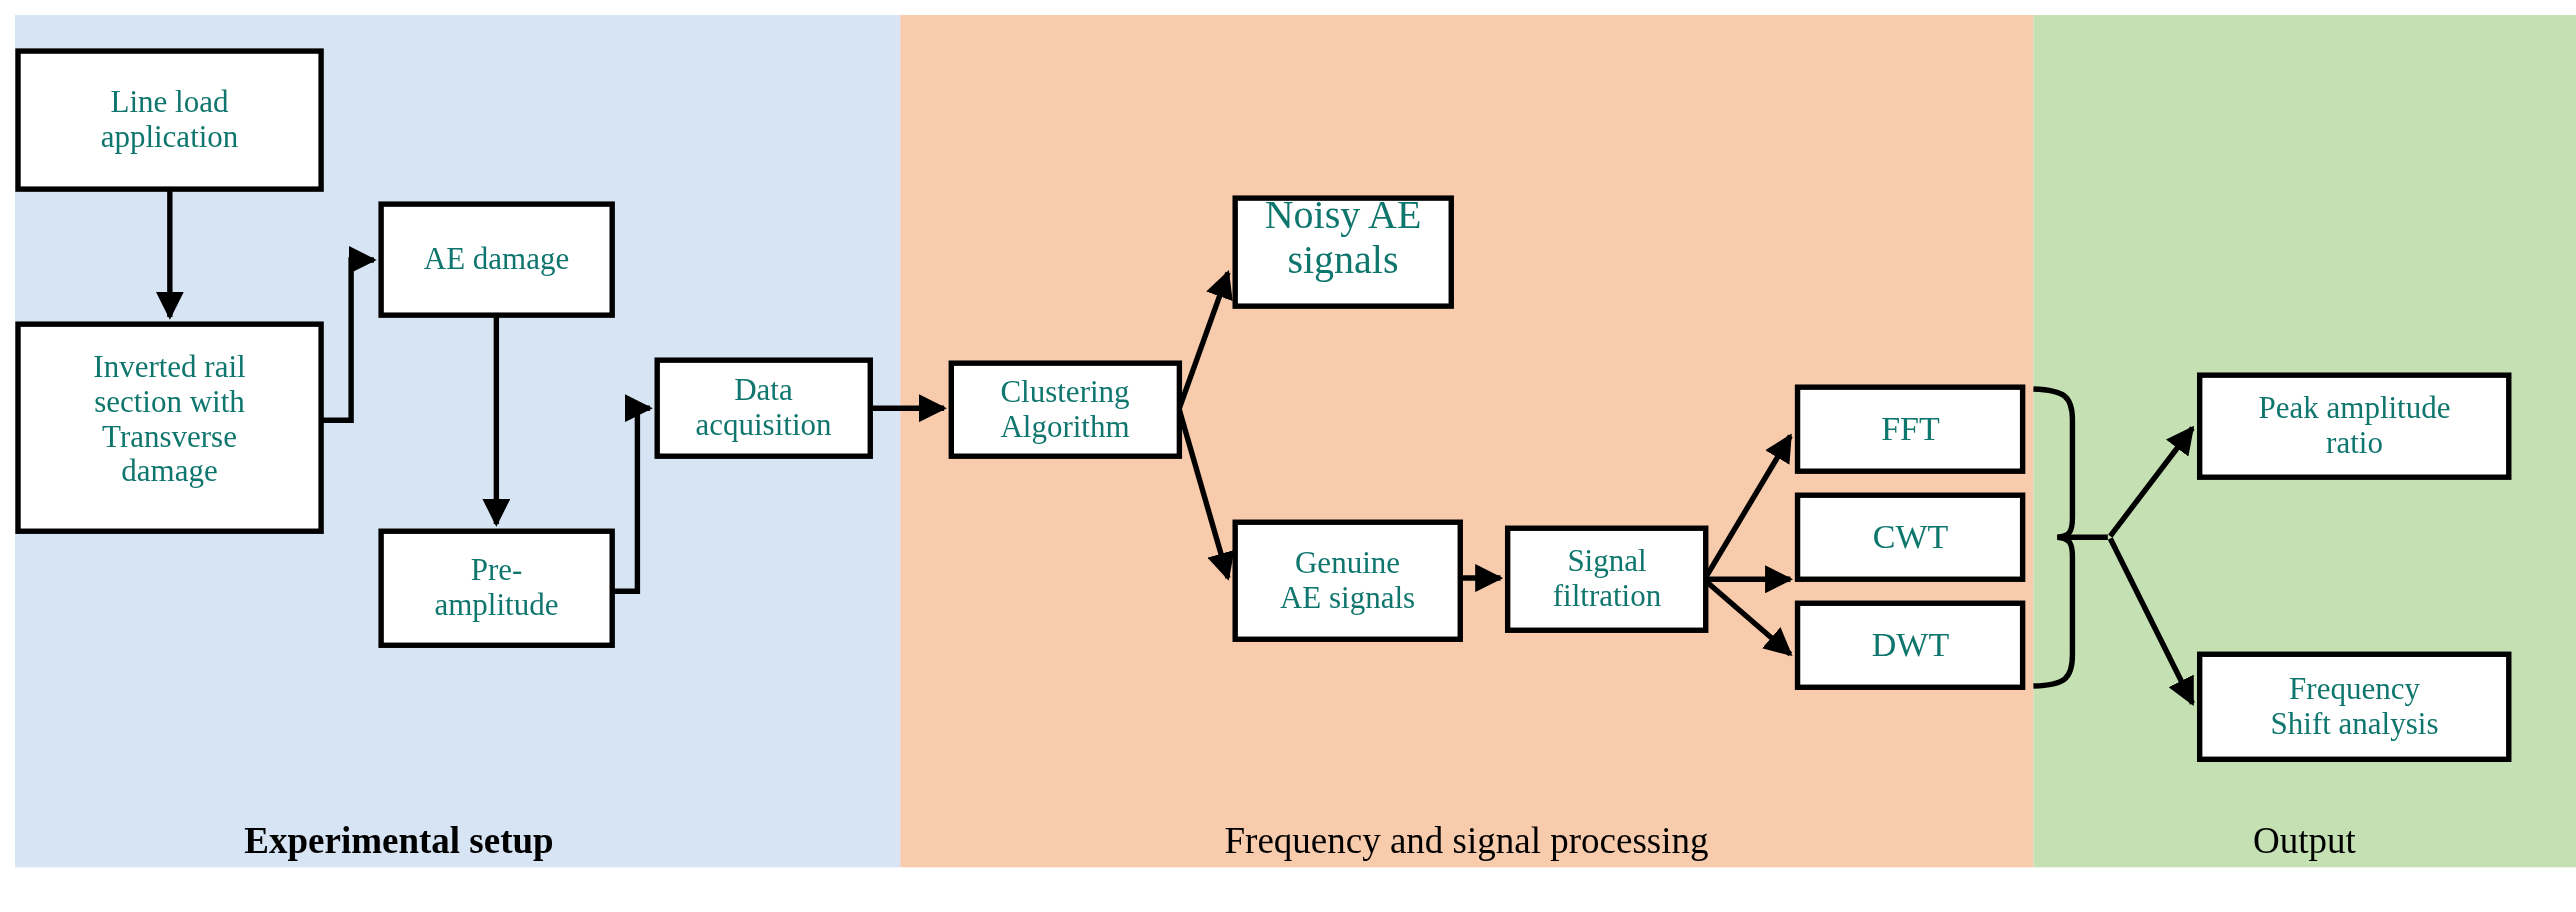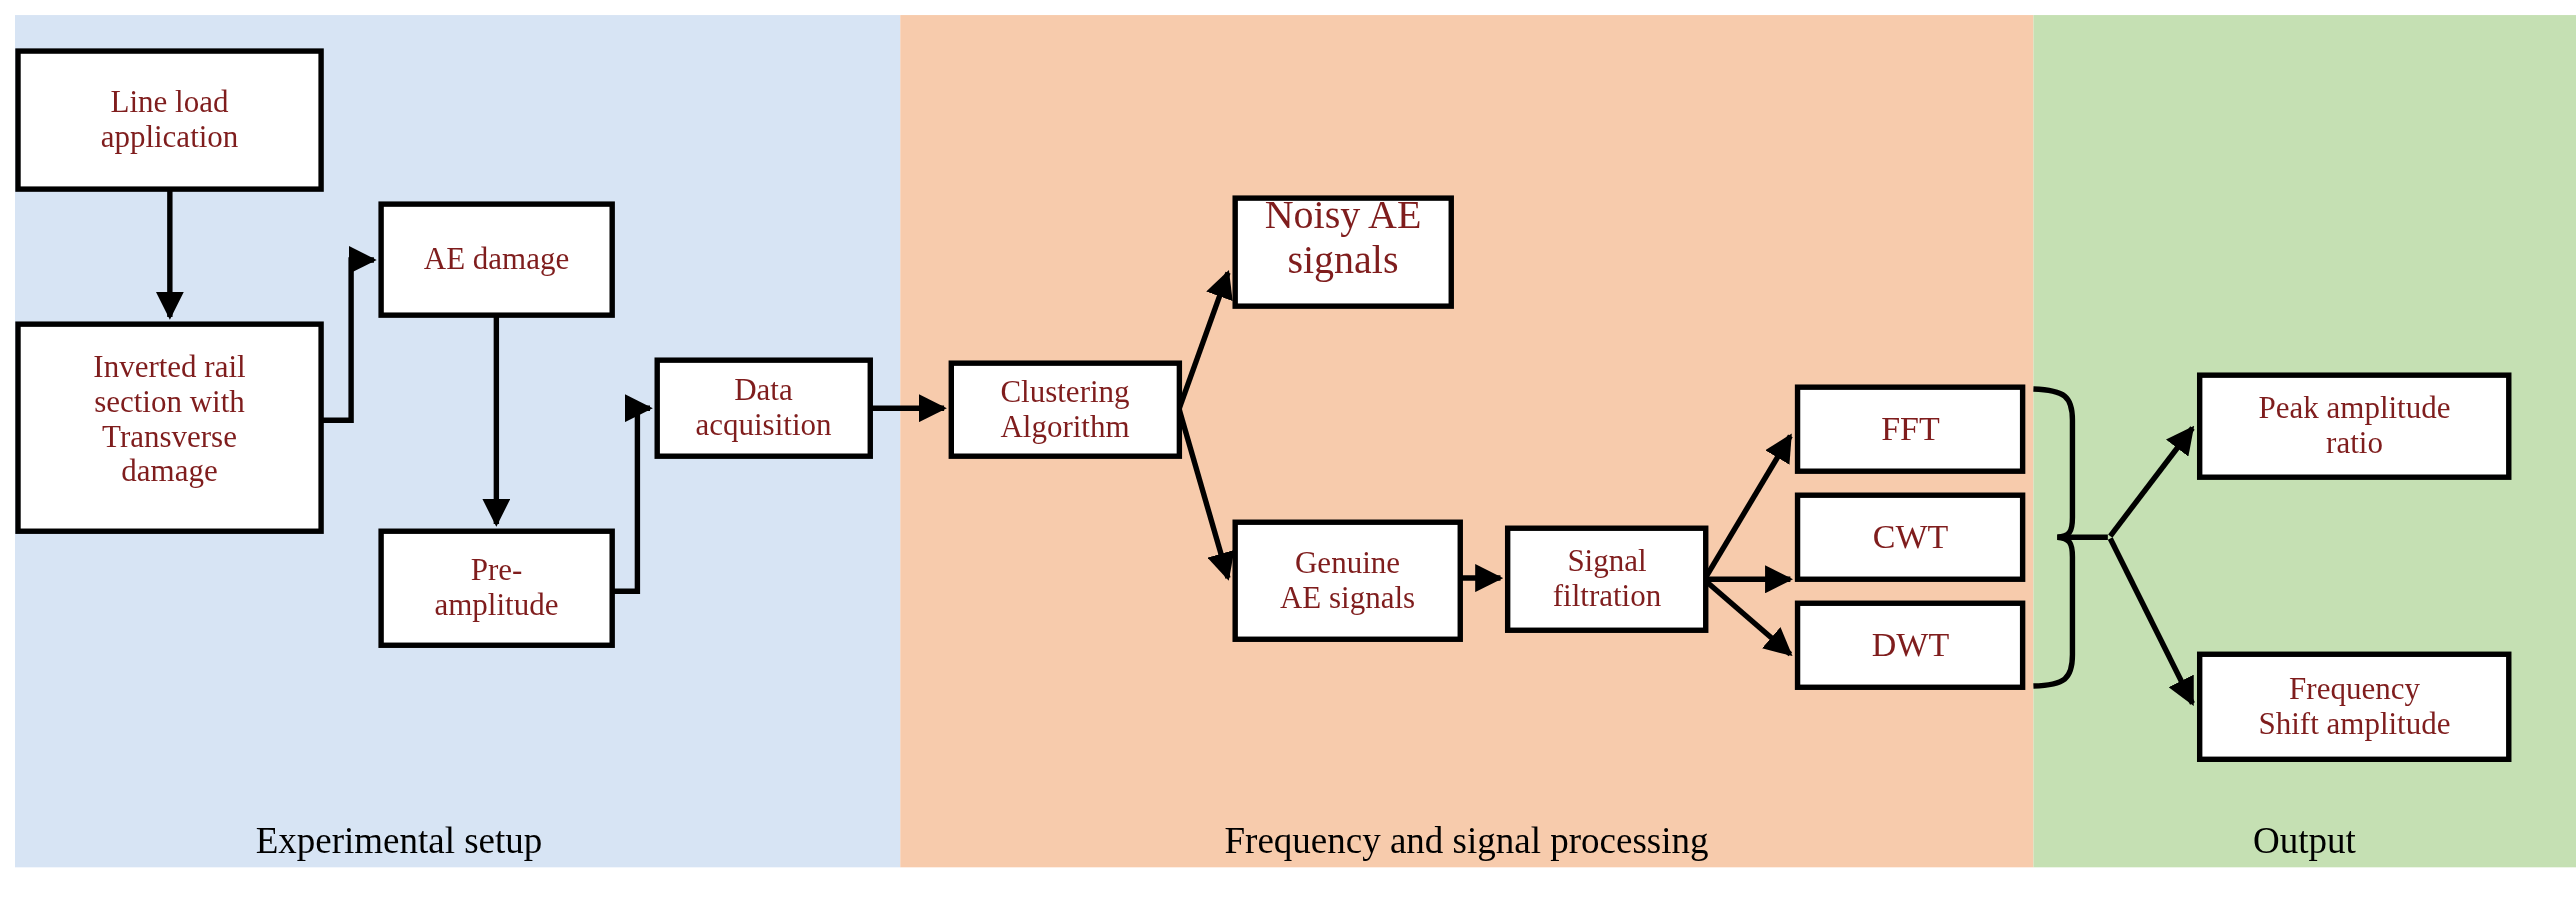--- a/index.html
+++ b/index.html
@@ -1,21 +1,21 @@
 <!DOCTYPE html>
 <html style="font-size:9.6px"><head>
 <meta charset="utf-8">
 <style>
   html,body{margin:0;padding:0;background:#ffffff;}
   body{font-family:"Liberation Serif", serif;}
   #stage{position:relative;width:2576px;height:913px;background:#ffffff;overflow:hidden;}
   #stage svg{position:absolute;left:0;top:0;width:2576px;height:913px;display:block;}
   .boxlabel{
     position:absolute;display:flex;align-items:center;justify-content:center;
-    text-align:center;color:#7f1d1d;font-family:"Liberation Serif", serif;
+    text-align:center;color:#0f766e;font-family:"Liberation Serif", serif;
     line-height:1.12;pointer-events:none;white-space:pre-line;
   }
   .panel-label{
     position:absolute;text-align:center;color:#000;
     font-family:"Liberation Serif", serif;font-size:37px;line-height:1;
   }
 </style>
 </head>
 <body>
 
@@ -109,22 +109,22 @@
       <div class="boxlabel" style="left: 1235px; top: 522px; width: 225px; height: 117px; font-size: 31px;">Genuine
 AE signals</div>
       <div class="boxlabel" style="left: 1508px; top: 528px; width: 198px; height: 102px; font-size: 31px;">Signal
 filtration</div>
       <div class="boxlabel" style="left: 1798px; top: 387px; width: 225px; height: 84px; font-size: 34px;">FFT</div>
       <div class="boxlabel" style="left: 1798px; top: 495px; width: 225px; height: 84px; font-size: 34px;">CWT</div>
       <div class="boxlabel" style="left: 1798px; top: 603px; width: 225px; height: 84px; font-size: 34px;">DWT</div>
       <div class="boxlabel" style="left: 2200px; top: 375px; width: 309px; height: 102px; font-size: 31px;">Peak amplitude
 ratio</div>
       <div class="boxlabel" style="left: 2200px; top: 654px; width: 309px; height: 105px; font-size: 31px;">Frequency
-Shift amplitude</div>
+Shift analysis</div>
     </div>
   <div id="panel-text-layer">
-      <div class="panel-label" style="left: 15px; width: 768px; top: 822px;">Experimental setup</div>
+      <div class="panel-label" style="left: 15px; width: 768px; top: 822px; font-weight: bold;">Experimental setup</div>
       <div class="panel-label" style="left: 900px; width: 1133px; top: 822px;">Frequency and signal processing</div>
       <div class="panel-label" style="left: 2033px; width: 543px; top: 822px;">Output</div>
     </div>
 
 </div>
 
 
 </body></html>

